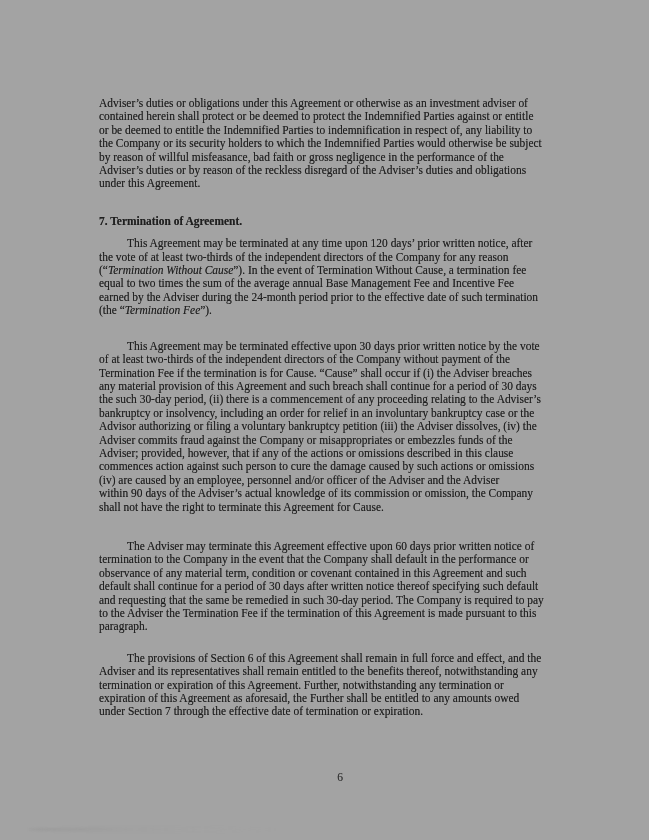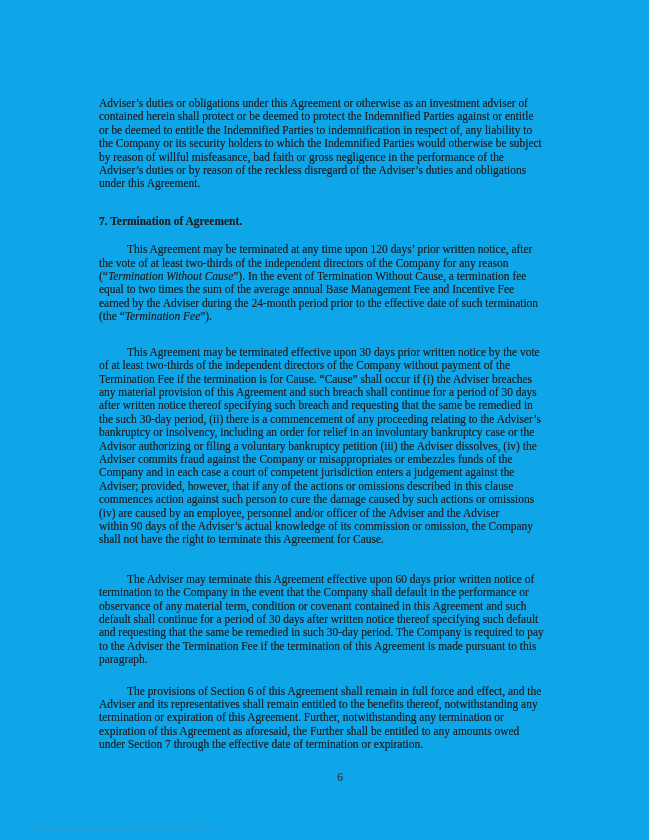--- a/index.html
+++ b/index.html
@@ -1,25 +1,25 @@
 <!DOCTYPE html>
 <html><head>
 <meta charset="utf-8">
 <style>
   html,body{margin:0;padding:0}
   body{width:649px;height:840px;background:#fdfdfc;overflow:hidden}
-  .page{position:relative;width:649px;height:840px;background:#0ea5e9;
+  .page{position:relative;width:649px;height:840px;background:#a3a3a3;
         font-family:"Liberation Serif","DejaVu Serif",serif;color:#1f1f1f}
   .doc{position:absolute;left:99px;top:97px;width:508px;
        font-size:11.45px;line-height:13.4px;
        text-shadow:0 0 .3px rgba(30,30,30,.55)}
   .doc p{margin:0}
   .doc .heading{font-weight:700}
   .doc > :nth-child(1){margin-bottom:24px}
-  .doc > :nth-child(2){margin-bottom:15px}
+  .doc > :nth-child(2){margin-bottom:9px}
   .doc > :nth-child(3){margin-bottom:22px}
   .doc > :nth-child(4){margin-bottom:26px}
   .doc > :nth-child(5){margin-bottom:18px}
   .line{display:block;white-space:nowrap}
   .line.indent{padding-left:28px}
   .bi{font-weight:400;font-style:italic}
   .i{}
   .b{font-weight:700}
   .pagenum{position:absolute;top:771px;left:99px;width:482px;text-align:center;
            font-size:11.5px;color:#333;text-shadow:0 0 .3px rgba(40,40,40,.5)}
@@ -51,26 +51,24 @@
         <span class="line"><span>(“</span><span class="bi">Termination Without Cause</span><span>”). In the event of Termination Without Cause, a termination fee</span></span>
         <span class="line"><span>equal to two times the sum of the average annual Base Management Fee and Incentive Fee</span></span>
         <span class="line"><span>earned by the Adviser during the 24-month period prior to the effective date of such termination</span></span>
         <span class="line"><span>(the “</span><span class="bi">Termination Fee</span><span>”).</span></span>
       </p>
       <p class="block paragraph">
         <span class="line indent"><span>This Agreement may be terminated effective upon 30 days prior written notice by the vote</span></span>
         <span class="line"><span>of at least two-thirds of the independent directors of the Company without payment of the</span></span>
         <span class="line"><span>Termination Fee if the termination is for Cause. “Cause” shall occur if (i) the Adviser breaches</span></span>
         <span class="line"><span>any material provision of this Agreement and such breach shall continue for a period of 30 days</span></span>
-        <span class="line"><span>after written notice thereof specifying such breach and requesting that the same be remedied in</span></span>
         <span class="line"><span>the such 30-day period, (ii) there is a commencement of any proceeding relating to the Adviser’s</span></span>
         <span class="line"><span>bankruptcy or insolvency, including an order for relief in an involuntary bankruptcy case or the</span></span>
         <span class="line"><span>Advisor authorizing or filing a voluntary bankruptcy petition (iii) the Adviser dissolves, (iv) the</span></span>
         <span class="line"><span>Adviser commits fraud against the Company or misappropriates or embezzles funds of the</span></span>
-        <span class="line"><span>Company and in each case a court of competent jurisdiction enters a judgement against the</span></span>
         <span class="line"><span>Adviser; </span><span class="i">provided, however,</span><span> that if any of the actions or omissions described in this clause</span></span>
         <span class="line"><span>commences action against such person to cure the damage caused by such actions or omissions</span></span>
         <span class="line"><span>(iv) are caused by an employee, personnel and/or officer of the Adviser and the Adviser</span></span>
         <span class="line"><span>within 90 days of the Adviser’s actual knowledge of its commission or omission, the Company</span></span>
         <span class="line"><span>shall not have the right to terminate this Agreement for Cause.</span></span>
       </p>
       <p class="block paragraph">
         <span class="line indent"><span>The Adviser may terminate this Agreement effective upon 60 days prior written notice of</span></span>
         <span class="line"><span>termination to the Company in the event that the Company shall default in the performance or</span></span>
         <span class="line"><span>observance of any material term, condition or covenant contained in this Agreement and such</span></span>

